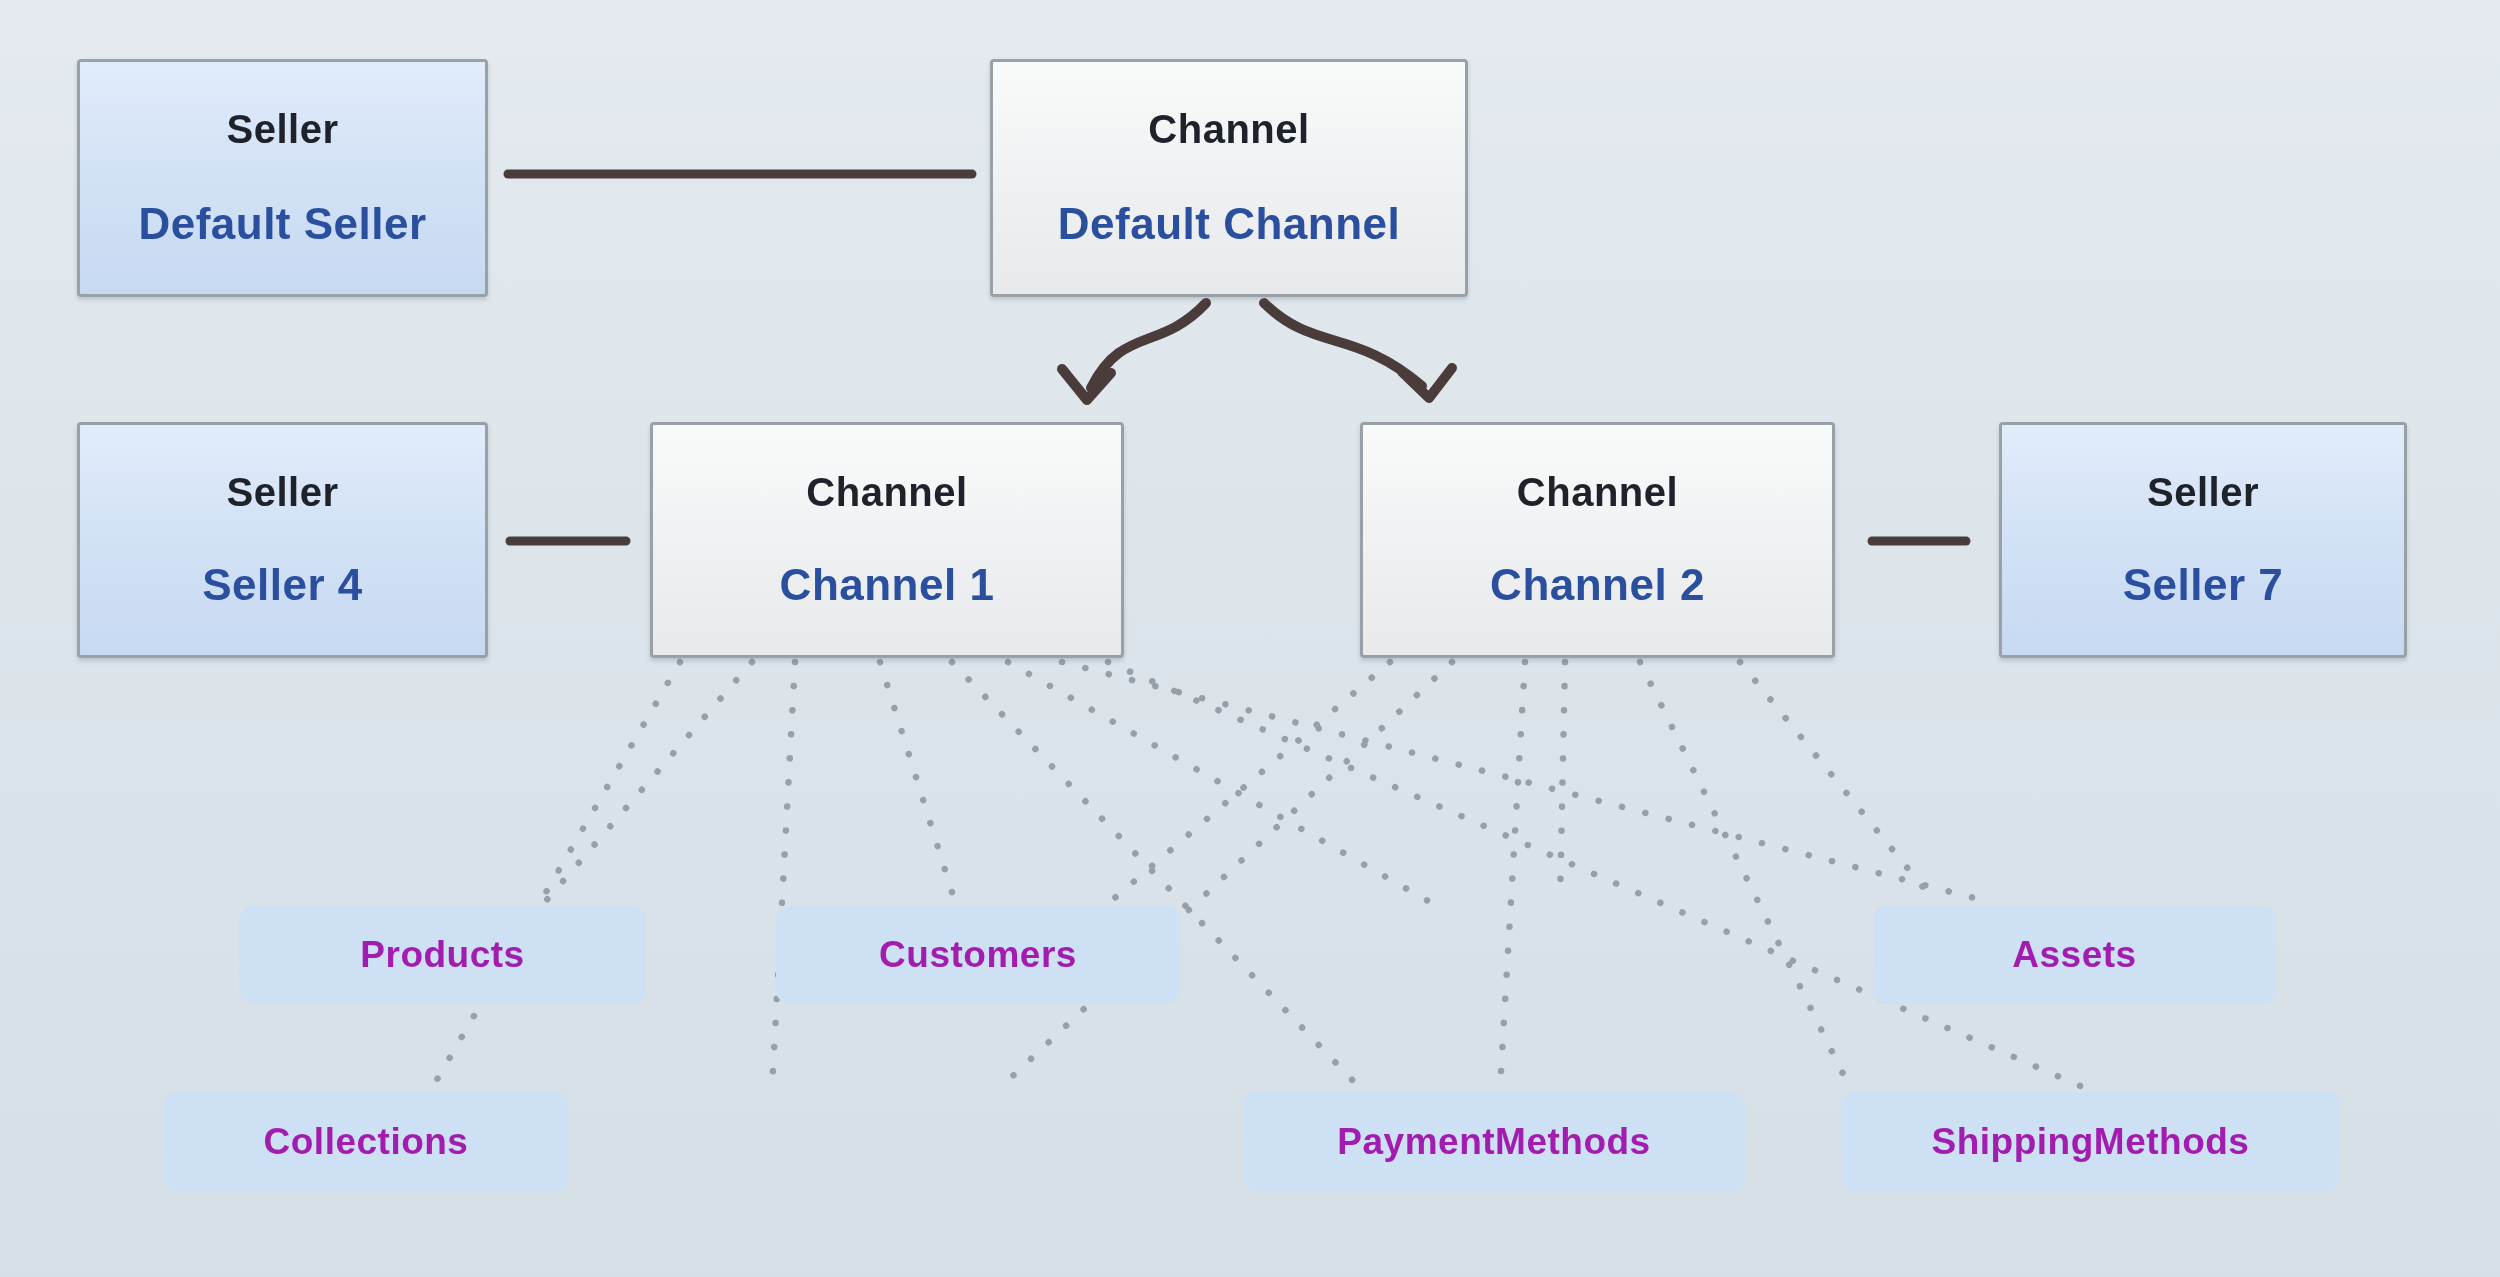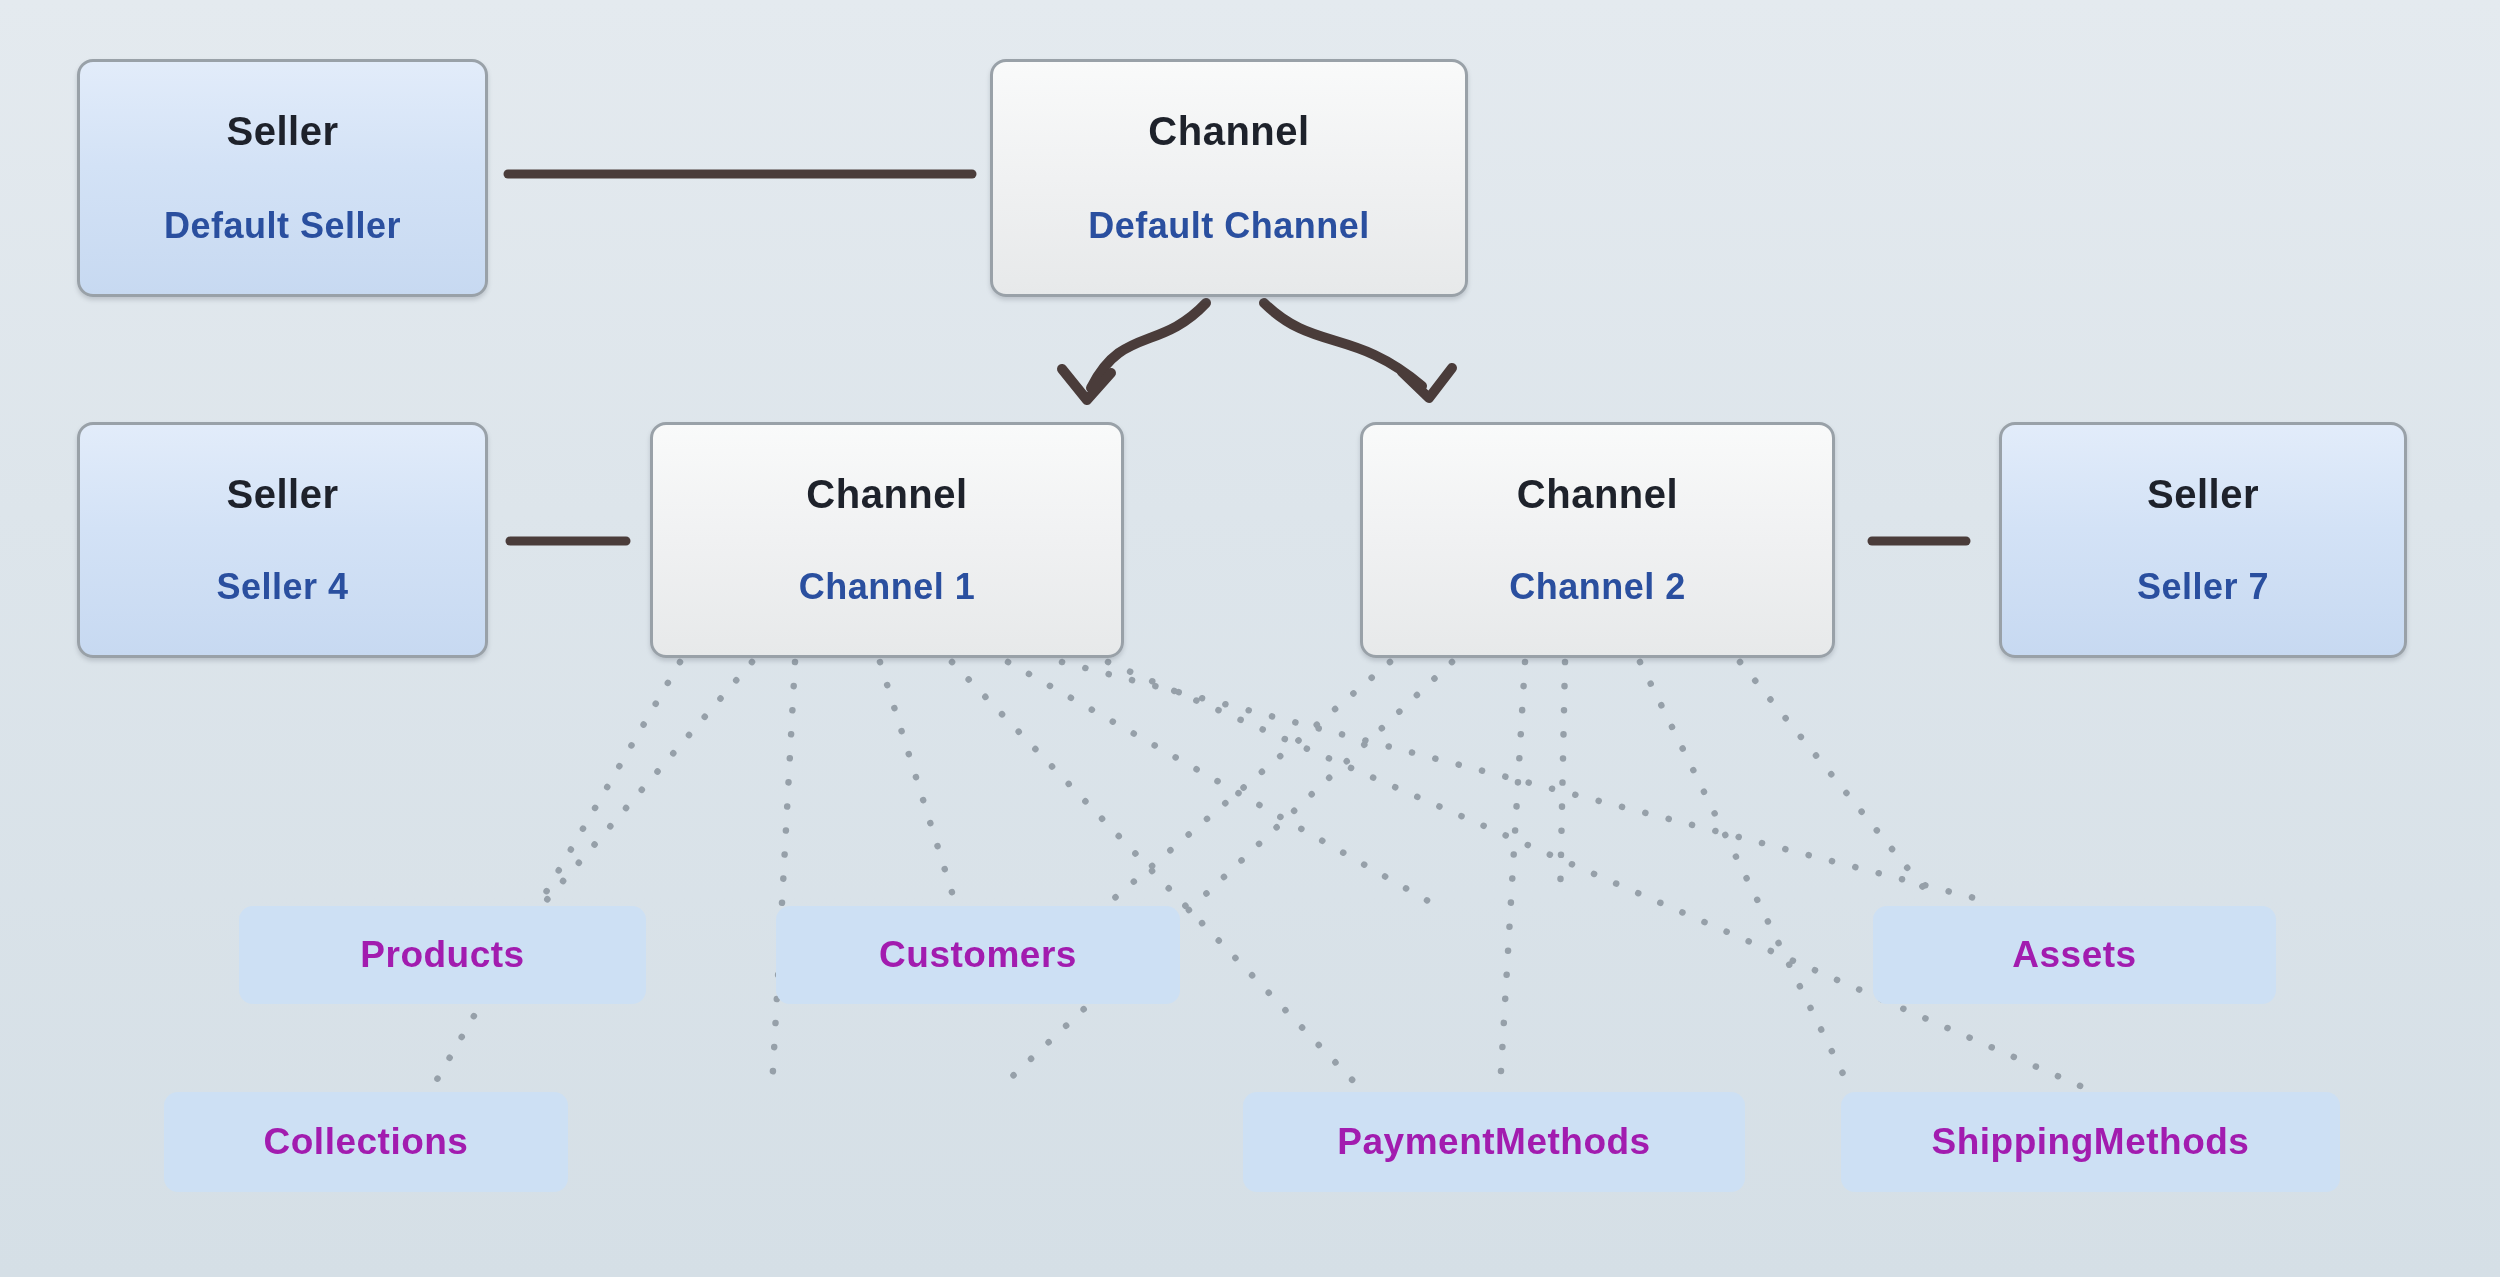--- a/index.html
+++ b/index.html
@@ -8,31 +8,31 @@
     width:2500px;height:1277px;
     background:linear-gradient(180deg,#e4eaef 0%,#dde5eb 40%,#d5dfe6 100%);
     overflow:hidden;
     font-family:"Liberation Sans","DejaVu Sans",sans-serif;
   }
   #edge-layer{position:absolute;left:0;top:0;width:100%;height:100%;z-index:0;}
   .node{
     position:absolute;z-index:1;box-sizing:border-box;
     display:flex;flex-direction:column;justify-content:space-around;align-items:center;
     padding:22px 8px;
-    border:3px solid #99a1a8;border-radius:16px;
+    border:3px solid #99a1a8;border-radius:4px;
     box-shadow:0 3px 4px rgba(90,100,110,0.25);
     text-align:center;
   }
   .node.seller{background:linear-gradient(180deg,#e2ecfa 0%,#d3e2f6 45%,#c7d9f1 100%);}
   .node.channel{background:linear-gradient(180deg,#f9fafa 0%,#f0f1f2 50%,#e7e9ea 100%);}
   .node-title{
     font-size:40px;font-weight:700;color:#1e222b;letter-spacing:0.5px;
   }
   .node-subtitle{
-    font-size:36px;font-weight:700;color:#2a4f9f;letter-spacing:0.5px;
+    font-size:44px;font-weight:700;color:#2a4f9f;letter-spacing:0.5px;
   }
   .entity{
     position:absolute;z-index:1;box-sizing:border-box;
     display:flex;align-items:center;justify-content:center;
     background:#cde0f4;border-radius:14px;
     font-size:37px;font-weight:700;color:#a21caf;letter-spacing:0.5px;
     text-align:center;
   }
   
   .pos-default-seller{left:77px;top:59px;width:411px;height:238px;}

